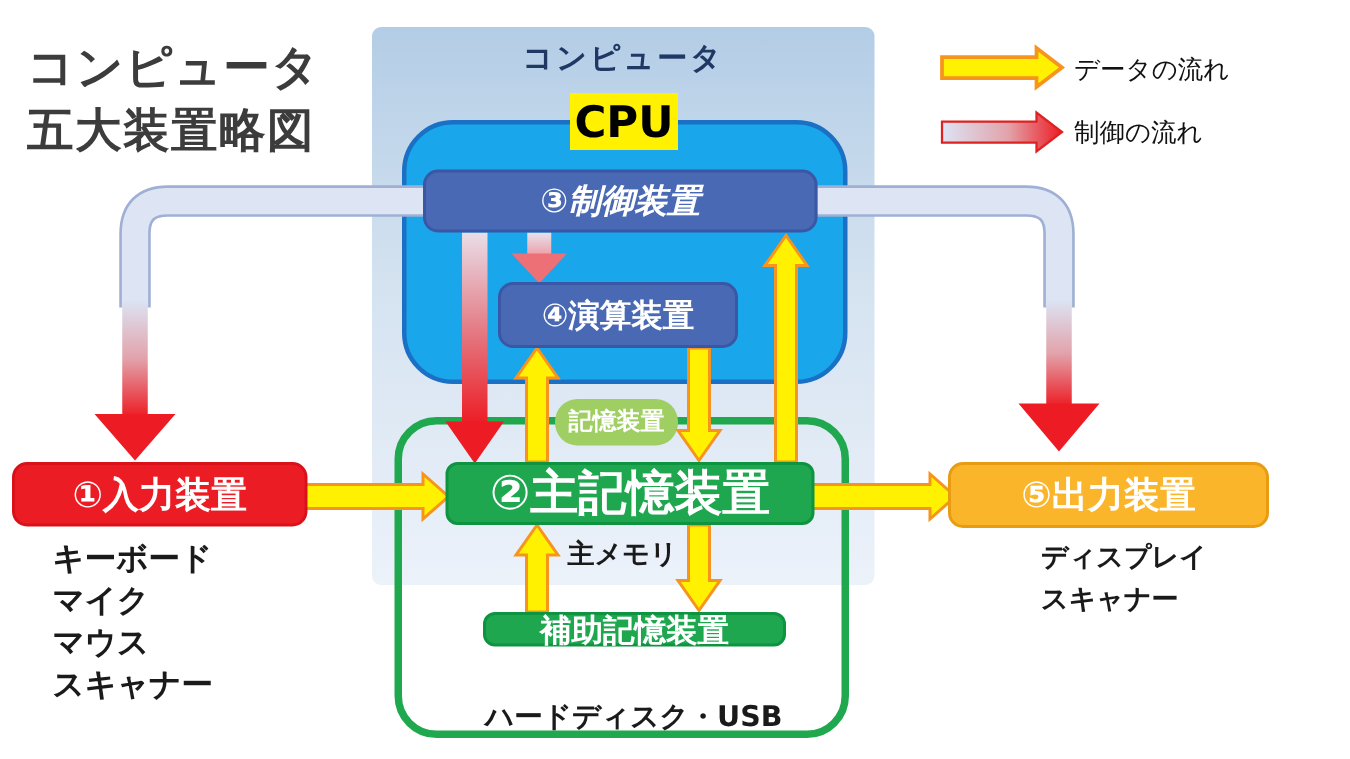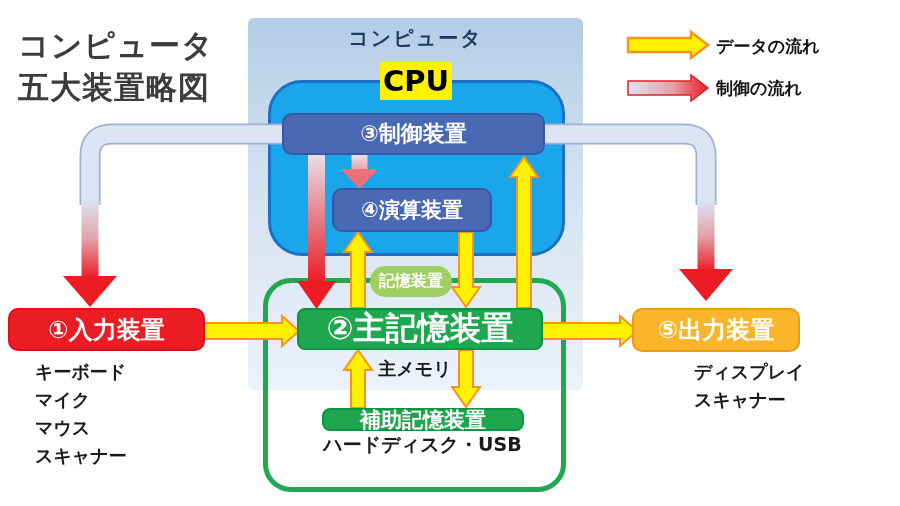--- a/index.html
+++ b/index.html
@@ -17,34 +17,34 @@
   
   #cpu-box{left:268px;top:80px;width:297px;height:176px;background:#19a6ea;border:3px solid #1a70c4;border-radius:34px;box-sizing:border-box;}
   #cpu-tag{left:380px;top:62px;width:72px;height:38px;background:#fff100;color:#000;
     font-size:29px;font-weight:bold;display:flex;align-items:center;justify-content:center;letter-spacing:0px;}
   
   #storage-group{left:263px;top:278px;width:303px;height:214px;border:5px solid #1fa84d;border-radius:28px;box-sizing:border-box;background:transparent;}
   #storage-tag{left:370px;top:266px;width:82px;height:31px;background:#9fce63;border-radius:15px;color:#fff;
     font-size:16px;font-weight:bold;display:flex;align-items:center;justify-content:center;}
   
   .unit{display:flex;align-items:center;justify-content:center;color:#fff;font-weight:bold;box-sizing:border-box;}
-  #control-box{left:282px;top:113px;width:263px;height:42px;background:#4a69b4;border:2px solid #3a57a5;border-radius:10px;font-size:22px;}
+  #control-box{left:282px;top:113px;width:263px;height:42px;background:#4a69b4;border:2px solid #3a57a5;border-radius:10px;font-size:22px;font-style:italic;}
   #alu-box{left:332px;top:188px;width:160px;height:44px;background:#4a69b4;border:2px solid #3a57a5;border-radius:10px;font-size:21px;}
   #mainmem-box{left:297px;top:308px;width:246px;height:42px;background:#1fa750;border:2px solid #0e9440;border-radius:8px;font-size:32px;}
   #auxmem-box{left:322px;top:408px;width:202px;height:23px;background:#1fa750;border:2px solid #0e9440;border-radius:8px;font-size:21px;}
   #input-box{left:8px;top:308px;width:197px;height:43px;background:#ec1c24;border:2px solid #d9121a;border-radius:10px;font-size:24px;}
-  #output-box{left:632px;top:308px;width:168px;height:44px;background:#fbb52a;border:2px solid #e89c12;border-radius:10px;font-size:24px;}
+  #output-box{left:632px;top:308px;width:214px;height:44px;background:#fbb52a;border:2px solid #e89c12;border-radius:10px;font-size:24px;}
   
   .plain{color:#1a1a1a;font-weight:bold;}
   #mainmem-sub{left:360px;top:357px;width:110px;text-align:center;font-size:18px;}
-  #auxmem-sub{left:295px;top:432px;width:255px;text-align:center;font-size:19px;}
-  #input-examples{left:35px;top:358px;font-size:18px;line-height:28px;}
+  #auxmem-sub{left:295px;top:465px;width:255px;text-align:center;font-size:19px;}
+  #input-examples{left:35px;top:358px;font-size:21px;line-height:28px;}
   #output-examples{left:663px;top:358px;font-size:18px;line-height:28px;margin-left:31px;}
   
-  .legend-label{font-size:17px;font-weight:bold;color:#111;}
+  .legend-label{font-size:17px;font-weight:normal;color:#111;}
   #legend-data-label{left:716px;top:35px;}
   #legend-control-label{left:716px;top:77px;}
   #arrow-layer{left:0;top:0;pointer-events:none;}
 </style>
 </head>
 <body>
 
 <div id="canvas">
 
   <div class="abs" id="computer"></div>

